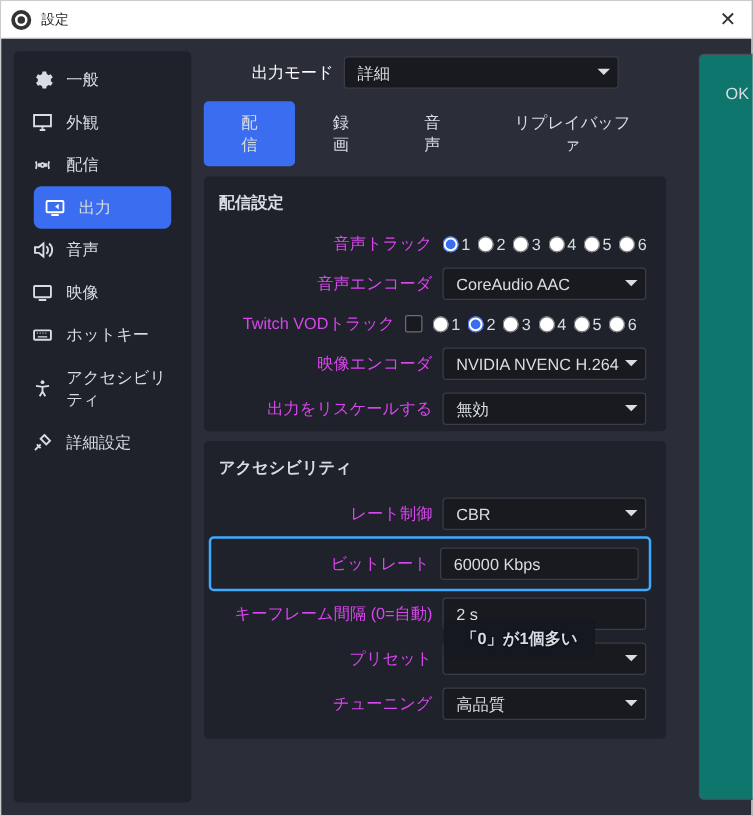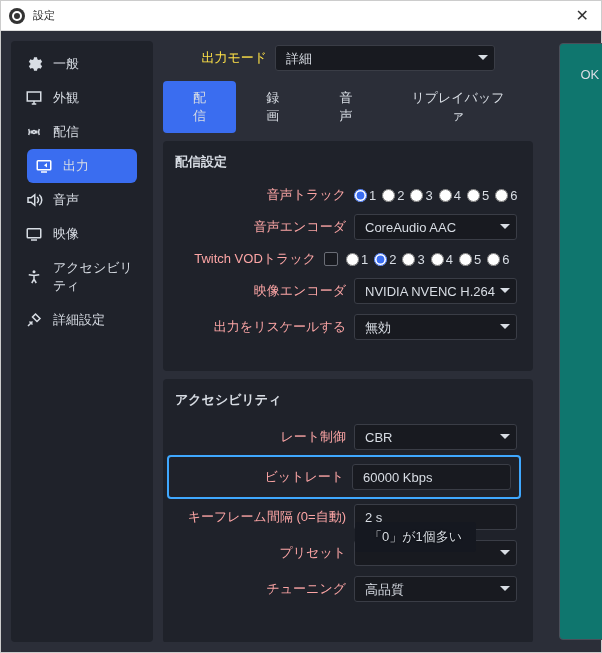--- a/index.html
+++ b/index.html
@@ -11,41 +11,41 @@
 .titlebar .ttxt{color:#222;font-size:11px}
 .titlebar .tcls{margin-left:auto;color:#333;font-size:16px;cursor:pointer;padding:0 4px}
 .body{flex:1;background:#2b2e38;display:flex;flex-direction:row;min-height:0}
 .main{flex:1;display:flex;padding:10px;gap:10px;min-height:0}
 .sidebar{width:142px;background:#1f222a;border-radius:4px;padding:6px 0}
 .sitem{display:flex;align-items:center;gap:10px;padding:8px 14px;cursor:pointer}
 .sitem.active{background:#3a6df0;border-radius:6px;margin:0 16px;padding:8px 8px}
 .sico{width:18px;height:18px;fill:#d8dde4;flex-shrink:0}
 .content{flex:1;display:flex;flex-direction:column;gap:8px;min-width:0}
 .row{display:flex;align-items:center;gap:8px}
-.row .lbl{min-width:100px;text-align:right;color:#fde047}
+.row .lbl{min-width:100px;text-align:right;color:#ffffff}
 .sel{background:#181a20;border:1px solid #3a3d46;border-radius:3px;height:26px;line-height:26px;padding:0 10px;flex:1;position:relative}
 .dd{position:absolute;right:6px;top:9px;width:0;height:0;border-left:5px solid transparent;border-right:5px solid transparent;border-top:5px solid #d8dde4}
 .tabs{display:flex;gap:0}
 .tab{padding:8px 24px;background:transparent;text-align:center;cursor:pointer}
 .tab.active{background:#3a6df0;border-radius:4px}
-.panel{background:#1f222a;border-radius:4px;padding:12px 8px 26px 0}
+.panel{background:#1f222a;border-radius:4px;padding:12px 8px 0 0}
 .ptitle{padding:0 0 10px 12px;color:#d8dde4;font-weight:bold}
 .prow{display:flex;align-items:center;gap:8px;padding:5px 8px}
-.prow .plabel{width:175px;text-align:right;color:#fca5a5;flex-shrink:0}
+.prow .plabel{width:175px;text-align:right;color:#d946ef;flex-shrink:0}
 .radios{display:flex;gap:6px;align-items:center}
 .rad{display:flex;align-items:center;gap:2px}
 .rad input{accent-color:#3a6df0}
 .chk{width:14px;height:14px;border:1px solid #6a6d76;border-radius:2px;background:#181a20}
 .inp{background:#181a20;border:1px solid #3a3d46;border-radius:3px;height:26px;line-height:26px;padding:0 10px;flex:1}
 .scroll{overflow-y:auto;flex:1;min-height:0;position:relative}
 .scroll::-webkit-scrollbar{width:8px}
 .scroll::-webkit-scrollbar-track{background:#1f222a}
 .scroll::-webkit-scrollbar-thumb{background:#4a4d56;border-radius:4px}
 .hilite{border:2px solid #3fa8ff;border-radius:4px;padding:4px 4px;margin:0 4px}
-.callout{position:absolute;background:#151820;color:#5bb8ff;padding:6px 14px;border-radius:3px;font-weight:normal;text-shadow:0 0 2px #000}
+.callout{position:absolute;background:#151820;color:#5bb8ff;padding:6px 14px;border-radius:3px;font-weight:bold;text-shadow:0 0 2px #000}
 .footer{display:flex;justify-content:flex-end;gap:10px;padding:12px 16px}
 .btn{background:#0f766e;border:1px solid #4a4e59;border-radius:4px;padding:23px 20px;cursor:pointer;color:#d8dde4}
 </style>
 </head>
 <body>
 
 <div class="win">
   <div class="titlebar">
     <div class="tico"></div>
     <div class="ttxt">設定</div>
@@ -89,20 +89,27 @@
         </div>
         <div class="sitem">
           <svg class="sico" viewBox="0 0 24 24">
               <rect x="3" y="5" width="18" height="12" rx="1" stroke="#d8dde4" stroke-width="2" fill="none"></rect>
               <path d="M8 20h8" stroke="#d8dde4" stroke-width="2"></path>
             </svg>
           <span>映像</span>
         </div>
         <div class="sitem">
           <svg class="sico" viewBox="0 0 24 24">
+              <rect x="3" y="7" width="18" height="10" rx="1" stroke="#d8dde4" stroke-width="2" fill="none"></rect>
+              <path d="M6 10h1M9 10h1M12 10h1M15 10h1M18 10h0M7 14h10" stroke="#d8dde4" stroke-width="1.5"></path>
+            </svg>
+          <span>ホットキー</span>
+        </div>
+        <div class="sitem">
+          <svg class="sico" viewBox="0 0 24 24">
               <circle cx="12" cy="5" r="2" fill="#d8dde4"></circle>
               <path d="M5 9l7 1 7-1M12 10v5m0 0l-3 5m3-5l3 5" stroke="#d8dde4" stroke-width="2" fill="none"></path>
             </svg>
           <span>アクセシビリティ</span>
         </div>
         <div class="sitem">
           <svg class="sico" viewBox="0 0 24 24">
               <path d="M14 4l6 6-4 4-6-6zM4 20l6-6M6 14l4 4" stroke="#d8dde4" stroke-width="2" fill="none"></path>
             </svg>
           <span>詳細設定</span>

